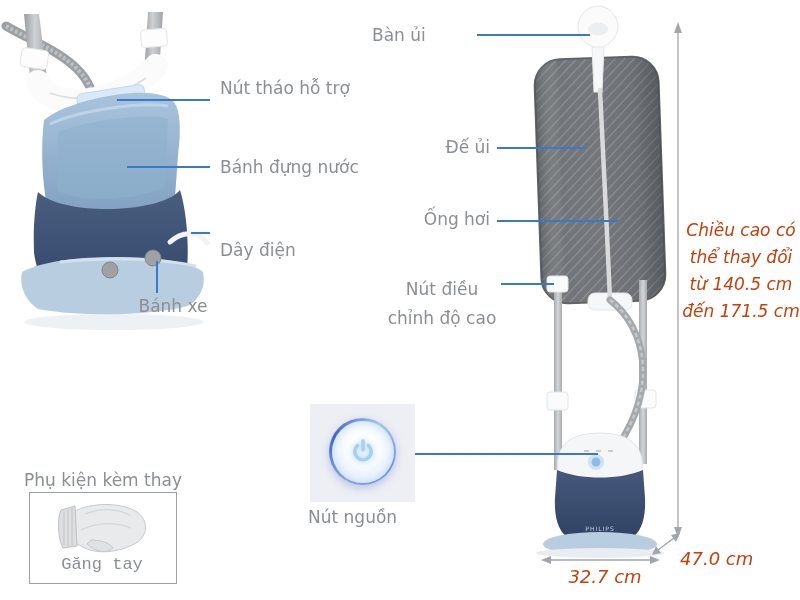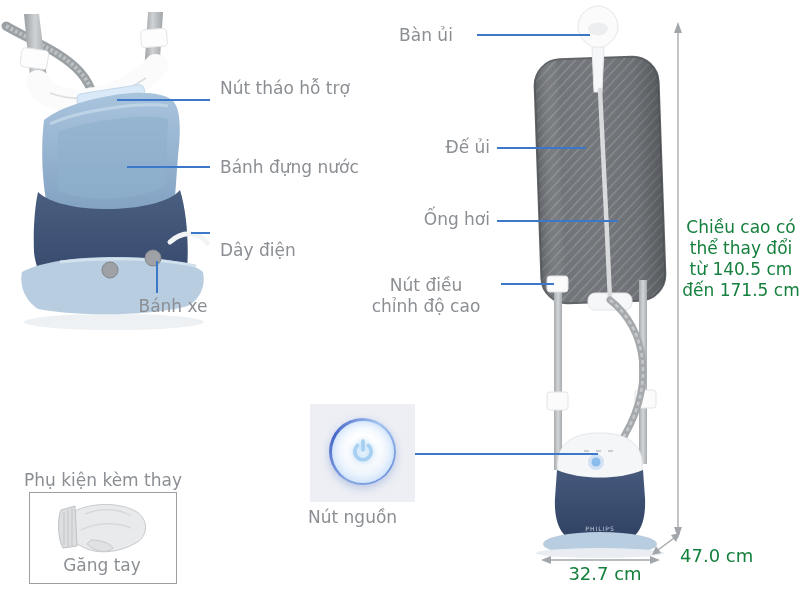--- a/index.html
+++ b/index.html
@@ -2,30 +2,30 @@
 <html><head>
 <meta charset="utf-8">
 <style>
   html,body{margin:0;padding:0;}
   body{width:800px;height:600px;position:relative;background:#ffffff;overflow:hidden;
        font-family:"DejaVu Sans","Liberation Sans",sans-serif;}
   .abs{position:absolute;}
   .lbl{position:absolute;color:#8b8f93;font-size:17px;line-height:20px;white-space:nowrap;}
   .lbl.wrap{white-space:normal;}
   .callout{position:absolute;background:#3b78c9;}
-  .dim-text{position:absolute;color:#15803d;font-size:18px;line-height:21px;}
+  .dim-text{position:absolute;color:#c2410c;font-size:18px;line-height:27px;font-style:italic;}
   
   .pwr-square{position:absolute;left:310px;top:404px;width:105px;height:98px;background:#edeff4;}
   .pwr-ring{position:absolute;left:19px;top:14px;width:67px;height:67px;border-radius:50%;
             background:conic-gradient(from 210deg,#87a6e2,#4664c9,#a3c4ef,#6e93dc,#87a6e2);
             box-shadow:0 3px 8px rgba(90,120,200,.35);}
   .pwr-inner{position:absolute;left:2.5px;top:2.5px;width:62px;height:62px;border-radius:50%;
              background:radial-gradient(circle at 50% 42%,#ffffff 25%,#f0f6fd 55%,#dcebfa 100%);
              box-shadow:inset 0 0 10px rgba(150,195,245,.55);display:flex;align-items:center;justify-content:center;}
-  .acc-box{position:absolute;left:29px;top:492px;width:146px;height:90px;border:1px solid #9aa0a4;background:#fff;}
+  .acc-box{position:absolute;left:29px;top:492px;width:146px;height:90px;border:1px solid #9aa0a4;background:#fff;font-family:Liberation Mono, monospace;}
 </style>
 </head>
 <body>
 
 <svg class="abs" style="left:0;top:0" width="230" height="340" viewBox="0 0 230 340">
   <defs>
     <linearGradient id="poleg" x1="0" y1="0" x2="1" y2="0">
       <stop offset="0" stop-color="#9a9da0"></stop>
         <stop offset=".45" stop-color="#cfd2d4"></stop>
         <stop offset="1" stop-color="#a2a5a8"></stop>
@@ -179,30 +179,30 @@
 
 <div class="callout" style="left:127px;top:166px;width:83px;height:2px"></div>
 <div class="lbl" style="left:220px;top:157px">Bánh đựng nước</div>
 
 <div class="callout" style="left:191px;top:232px;width:19px;height:2px"></div>
 <div class="lbl" style="left:220px;top:240px">Dây điện</div>
 
 <div class="callout" style="left:156px;top:261px;width:2px;height:32px"></div>
 <div class="lbl" style="left:123px;top:296px;width:100px;text-align:center">Bánh xe</div>
 
-<div class="lbl" style="left:380px;top:25px;width:92px;text-align:center">Bàn ủi</div>
+<div class="lbl" style="left:372px;top:25px;width:92px;text-align:left">Bàn ủi</div>
 <div class="callout" style="left:477px;top:34px;width:113px;height:2px"></div>
 
 <div class="lbl" style="left:398px;top:137px;width:92px;text-align:right">Đế ủi</div>
 <div class="callout" style="left:497px;top:147px;width:89px;height:2px"></div>
 
 <div class="lbl" style="left:395px;top:209px;width:95px;text-align:right">Ống hơi</div>
 <div class="callout" style="left:497px;top:220px;width:121px;height:2px"></div>
 
-<div class="lbl wrap" style="left:364px;top:275px;width:124px;text-align:center;line-height:21px">Nút điều chỉnh độ cao</div>
+<div class="lbl wrap" style="left:380px;top:275px;width:124px;text-align:center;line-height:29px">Nút điều chỉnh độ cao</div>
 <div class="callout" style="left:501px;top:283px;width:53px;height:2px"></div>
 
 <div class="dim-text" style="left:682px;top:217px;width:118px;text-align:center;font-size:17px">Chiều cao có thể thay đổi từ 140.5 cm đến 171.5 cm</div>
 <div class="dim-text" style="left:557px;top:563px;width:96px;text-align:center">32.7 cm</div>
 <div class="dim-text" style="left:680px;top:545px">47.0 cm</div>
 
 <div class="callout" style="left:415px;top:453px;width:183px;height:2px"></div>
 <div class="pwr-square">
   <div class="pwr-ring">
     <div class="pwr-inner">

